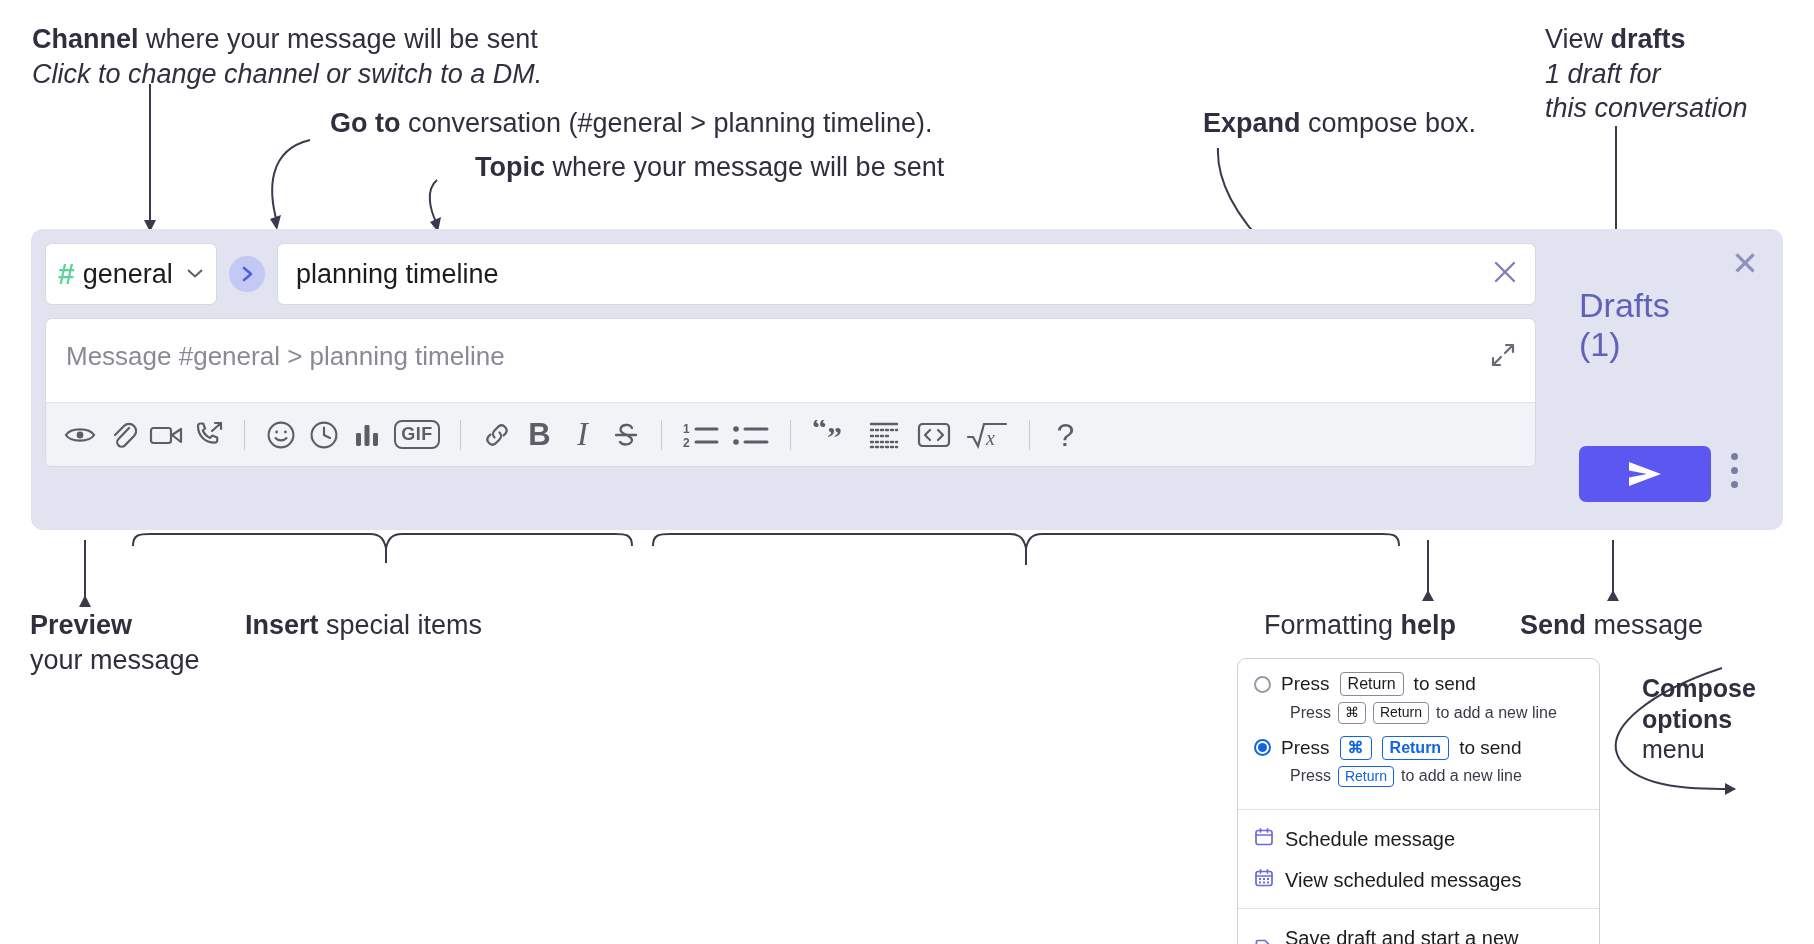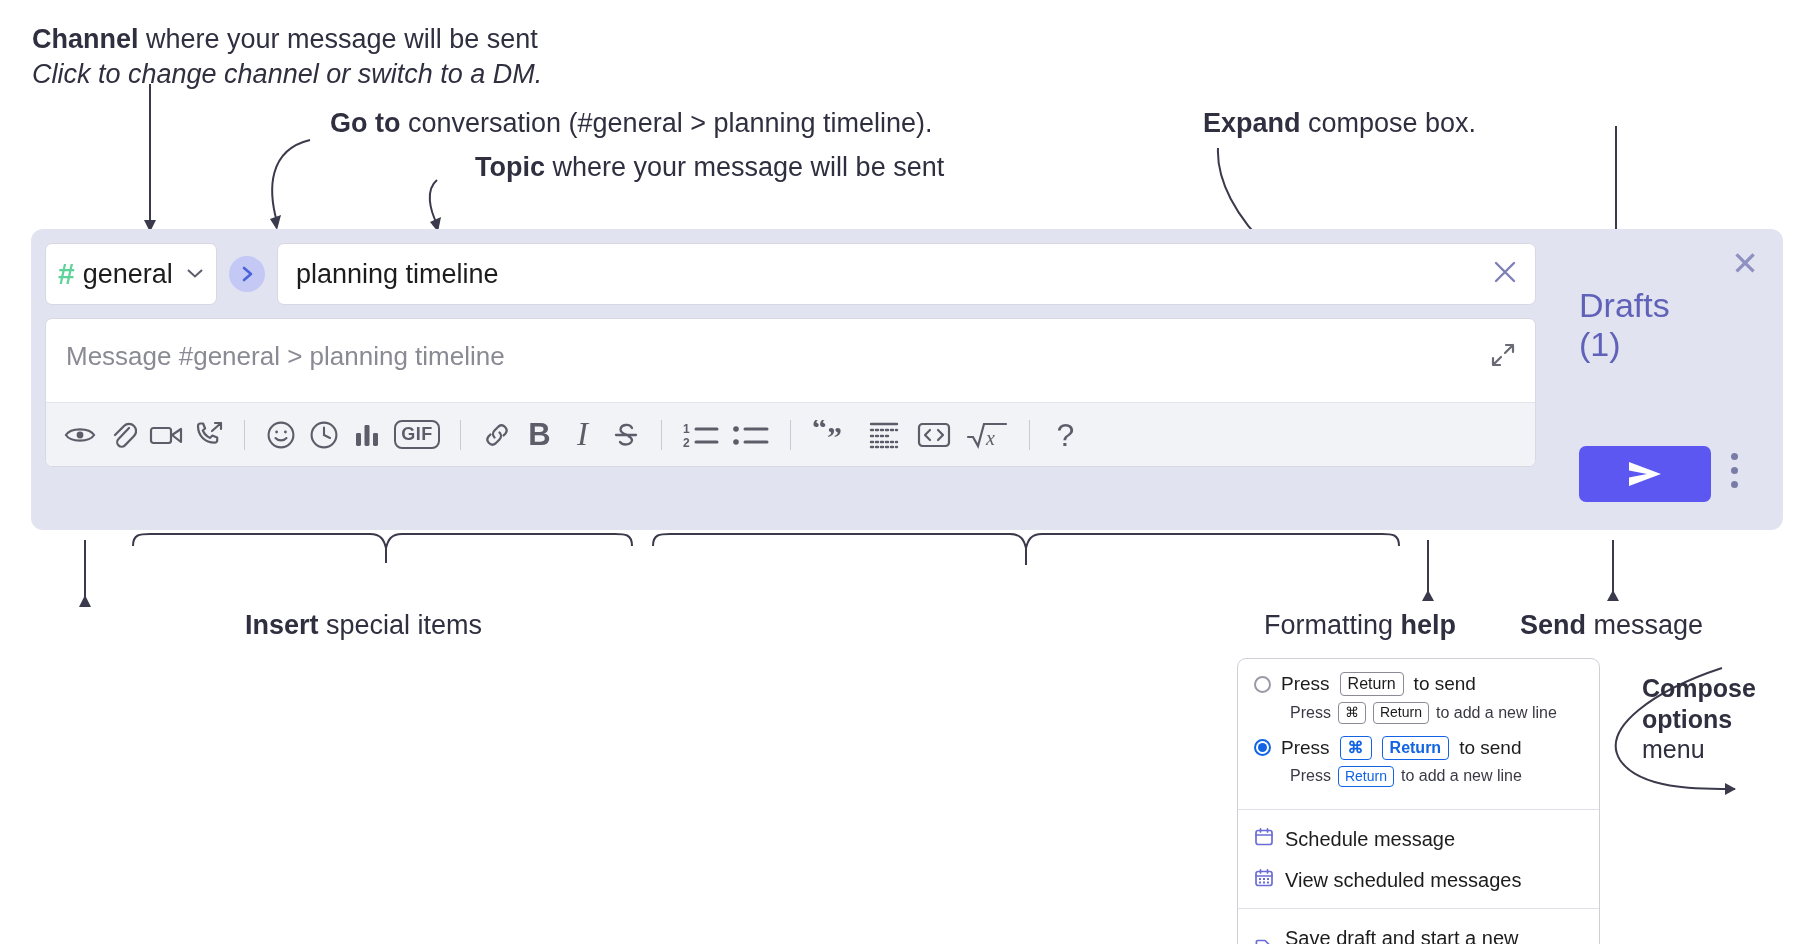--- a/index.html
+++ b/index.html
@@ -171,21 +171,30 @@
   </div>
 
   <div class="anno a-lg" style="left:475px; top:150px; width:620px;">
     <b>Topic</b><span> where your message will be sent</span>
   </div>
 
   <div class="anno a-lg" style="left:1203px; top:106px; width:420px;">
     <b>Expand</b><span> compose box.</span>
   </div>
 
-
+  <div class="anno a-lg" style="left:1545px; top:22px; width:260px;">
+    <div><span>View </span><b>drafts</b></div>
+    <div class="it">1 draft for</div>
+    <div class="it">this conversation</div>
+  </div>
+
+  <div class="anno a-lg" style="left:30px; top:608px; width:230px;">
+    <div><b>Preview</b></div>
+    <div>your message</div>
+  </div>
 
   <div class="anno a-lg" style="left:245px; top:608px; width:420px;">
     <b>Insert</b><span> special items</span>
   </div>
 
 
   <div class="anno a-lg" style="left:1264px; top:608px; width:320px;">
     <span>Formatting </span><b>help</b>
   </div>
 

